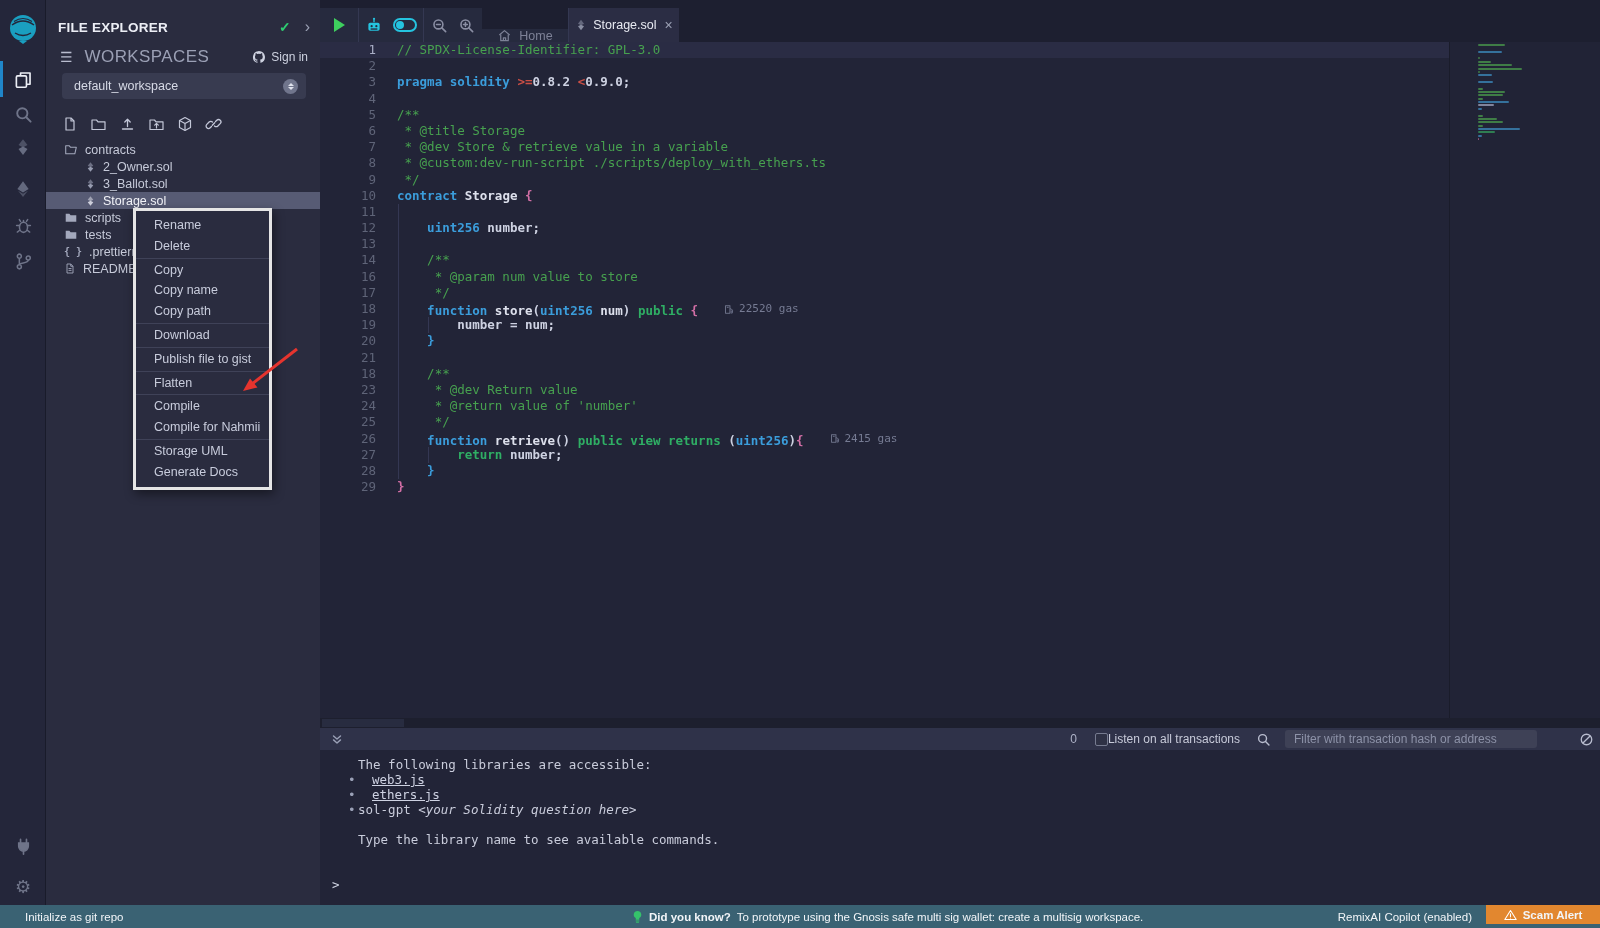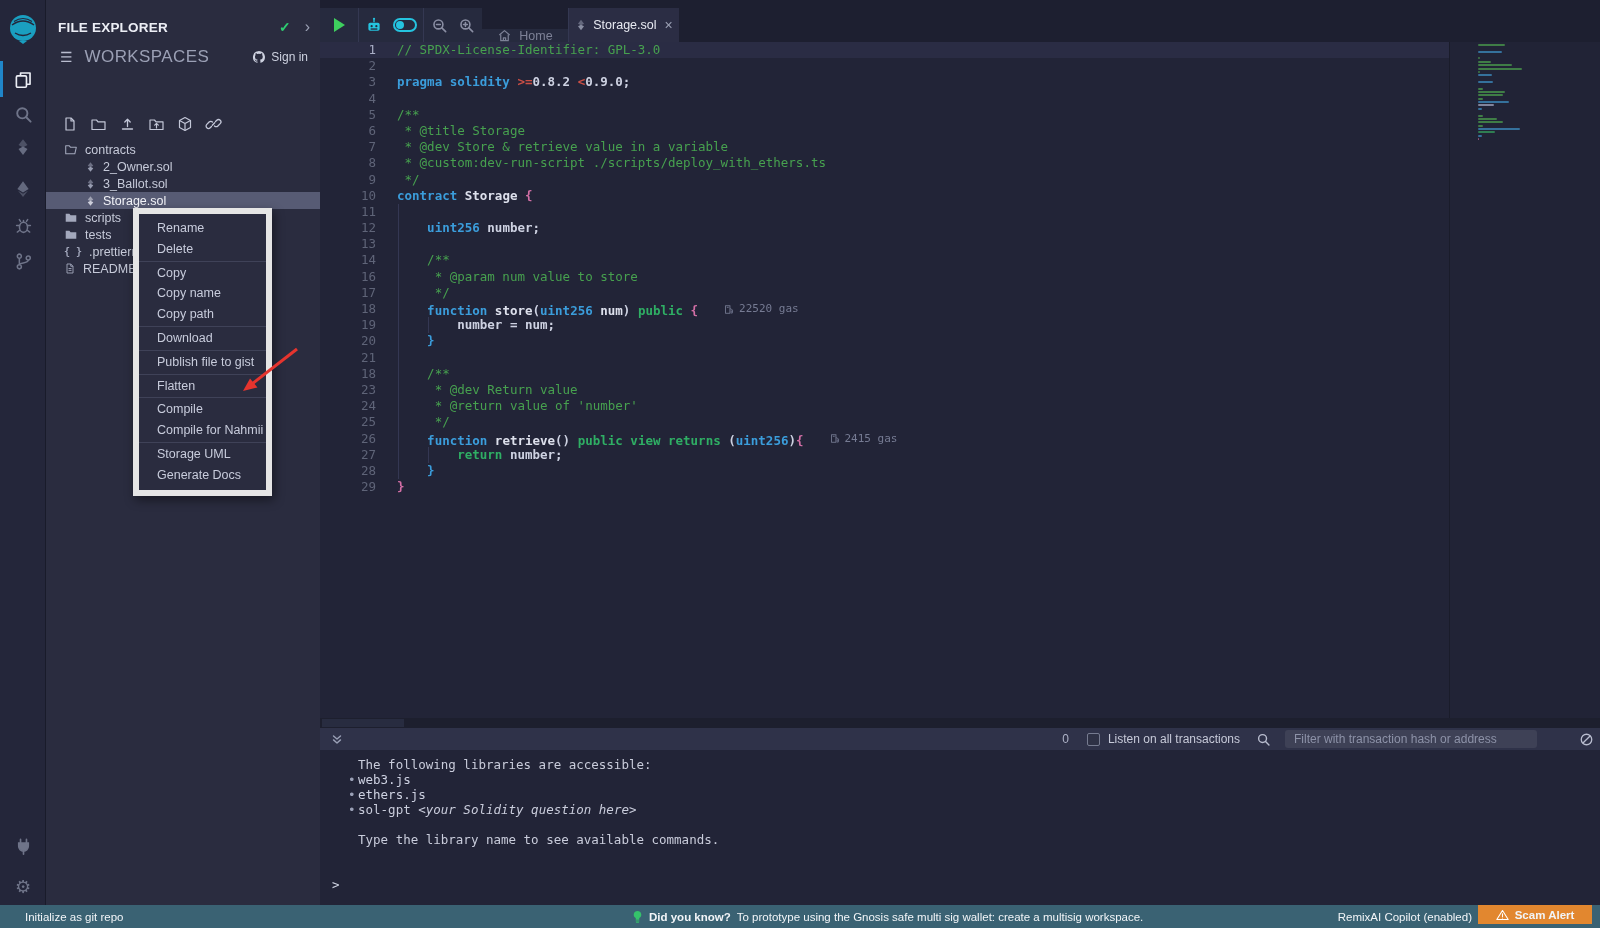--- a/index.html
+++ b/index.html
@@ -40,21 +40,21 @@
 
   
   #file-tree { position:absolute; top:141px; left:0; right:0; }
   .tree-row { height:17px; display:flex; align-items:center; color:#c6cad9; font-size:12.5px; cursor:pointer; white-space:nowrap; }
   .tree-row .ico { margin-right:7px; color:#a3a8bc; flex:0 0 auto; }
   .tree-row.selected { background:#575b74; color:#f2f3f8; }
   .tree-row.selected .ico { color:#dadce6; }
   .json-ico { font-size:10px; font-weight:bold; color:#9ca1b6; font-family:"DejaVu Sans Mono",monospace; }
 
   
-  #context-menu { left:133px; top:208px; width:139px; background:#2a2c3f; border:6px solid #e5e5e5; box-shadow:2px 4px 10px rgba(0,0,0,.45); padding:4px 0; z-index:20; }
+  #context-menu { left:133px; top:208px; width:139px; background:#2a2c3f; border:3px solid #e5e5e5; box-shadow:2px 4px 10px rgba(0,0,0,.45); padding:4px 0; z-index:20; }
   .menu-item { height:20.8px; line-height:20.8px; padding-left:18px; color:#c8ccdc; font-size:12.5px; cursor:pointer; white-space:nowrap; }
   .menu-sep { height:1px; background:#3f4258; margin:1px 0; }
 
   
   #arrow { left:233px; top:338px; z-index:30; pointer-events:none; }
 
   
   #topstrip { left:320px; top:0; width:1280px; height:8px; background:#1d1f30; }
   #tabbar { left:320px; top:8px; width:1280px; height:34px; background:#1d1f30; display:flex; align-items:stretch; z-index:3; }
   .tb-seg { background:#262a3e; display:flex; align-items:center; justify-content:center; gap:10px; }
@@ -93,41 +93,41 @@
   #minimap { position:absolute; left:1158px; top:2px; width:60px; }
   #minimap div { height:2px; margin-bottom:1.36px; border-radius:1px; }
 
   
   #scrollstrip { left:320px; top:718px; width:1280px; height:10px; background:#1d1f2e; }
   #scroll-thumb { position:absolute; left:2px; top:1px; width:82px; height:8px; background:#282c40; }
   #termbar { left:320px; top:728px; width:1280px; height:22px; background:#2f3249; display:flex; align-items:center; padding:0 6px 0 10px; z-index:2; }
   #term-chevrons { color:#9aa0b6; cursor:pointer; }
   #term-count { margin-left:auto; color:#aeb3c7; font-size:12px; }
   #term-check { width:13px; height:13px; border:1px solid #767b90; background:#2e3145; border-radius:2px; margin-left:18px; cursor:pointer; }
-  #term-listen { color:#c7cad9; font-size:12px; margin-left:8px; }
+  #term-listen { color:#c7cad9; font-size:12px; }
   #term-search { color:#b9bdcf; margin-left:16px; cursor:pointer; }
   #term-filter { margin-left:14px; width:252px; height:18px; background:#3e4156; border:none; border-radius:3px; color:#d5d8e4; font-size:12px; padding:0 9px; font-family:"Liberation Sans",sans-serif; outline:none; }
   #term-filter::placeholder { color:#8d92a8; }
   #term-ban { margin-left:42px; color:#b9bdcf; cursor:pointer; }
   #terminal { left:320px; top:750px; width:1280px; height:155px; background:#222437; font-family:"DejaVu Sans Mono","Liberation Mono",monospace; font-size:12.5px; color:#c9ccdb; padding:7px 0 0 12px; }
   .t-line { height:15px; line-height:15px; white-space:pre; }
   .t-intro { margin-left:26px; }
   .t-bullet { margin-left:16px; display:flex; }
   .t-bullet .b { width:10px; color:#9aa0b6; }
-  .t-link { cursor:pointer; color:#ced2e2; }
+  .t-link { text-decoration:underline; cursor:pointer; color:#ced2e2;margin-left:14px; }
   .t-it { font-style:italic; }
   #prompt-row { margin-top:30px; height:15px; color:#d0d4e2; }
 
   
   #statusbar { left:0; top:905px; width:1600px; height:23px; background:#3a6273; display:flex; align-items:center; z-index:10; color:#f2f5f8; font-size:11.5px; }
   #sb-git { margin-left:25px; cursor:pointer; }
   #sb-tip { position:absolute; left:632px; display:flex; align-items:center; gap:6px; }
   #sb-tip b { font-weight:bold; }
   #sb-copilot { position:absolute; right:128px; cursor:pointer; }
-  #sb-scam { position:absolute; right:8px; top:0; height:19px; width:114px; background:#e2872f; display:flex; align-items:center; justify-content:center; gap:6px; font-weight:bold; cursor:pointer; }
+  #sb-scam { position:absolute; right:0; top:0; height:19px; width:114px; background:#e2872f; display:flex; align-items:center; justify-content:center; gap:6px; font-weight:bold; cursor:pointer; }
 </style>
 </head>
 <body>
 
 <div id="artifact1" class="abs"></div>
 <div id="artifact2" class="abs"></div>
 
 <div id="rail" class="abs">
   <div class="rail-item" id="logo">
     <svg width="32" height="32" viewBox="0 0 32 32">
@@ -198,20 +198,27 @@
     <span id="ws-burger">☰</span>
     <span id="ws-label">WORKSPACES</span>
     <span id="signin">
       <span class="ico">
           <svg width="14" height="14" viewBox="0 0 16 16">
             <path d="M8 1a7 7 0 0 0-2.2 13.6c.3.1.5-.1.5-.3v-1.2c-2 .4-2.4-.9-2.4-.9-.3-.8-.8-1-.8-1-.6-.4 0-.4 0-.4.7 0 1 .7 1 .7.6 1.1 1.6.8 2 .6.1-.5.3-.8.5-1-1.6-.2-3.2-.8-3.2-3.5 0-.8.3-1.4.7-1.9-.1-.2-.3-.9.1-1.9 0 0 .6-.2 1.9.7a6.6 6.6 0 0 1 3.5 0c1.3-.9 1.9-.7 1.9-.7.4 1 .2 1.7.1 1.9.4.5.7 1.1.7 1.9 0 2.7-1.6 3.3-3.2 3.5.3.2.5.7.5 1.3v1.9c0 .2.2.4.5.3A7 7 0 0 0 8 1z" fill="currentColor"></path>
           </svg>
         </span>
       <span>Sign in</span>
     </span>
+  </div>
+  <div id="ws-select">
+    <span id="ws-name">default_workspace</span>
+    <span id="ws-badge">
+        <i class="up"></i>
+        <i class="dn"></i>
+      </span>
   </div>
   <div id="actions">
     <span class="ico">
         <svg width="16" height="16" viewBox="0 0 16 16" fill="none" stroke="currentColor" stroke-width="1.2" stroke-linejoin="round">
           <path d="M4 2h5l3 3v9H4z"></path>
           <path d="M9 2v3h3"></path>
         </svg>
       </span>
     <span class="ico">
         <svg width="17" height="16" viewBox="0 0 16 16" fill="none" stroke="currentColor" stroke-width="1.2" stroke-linejoin="round">

